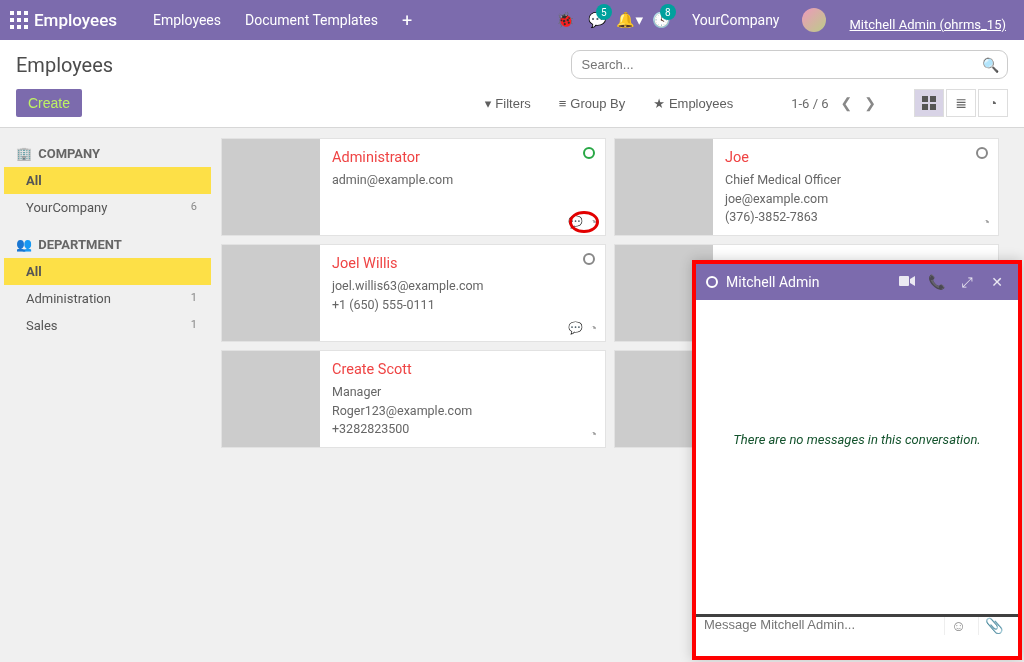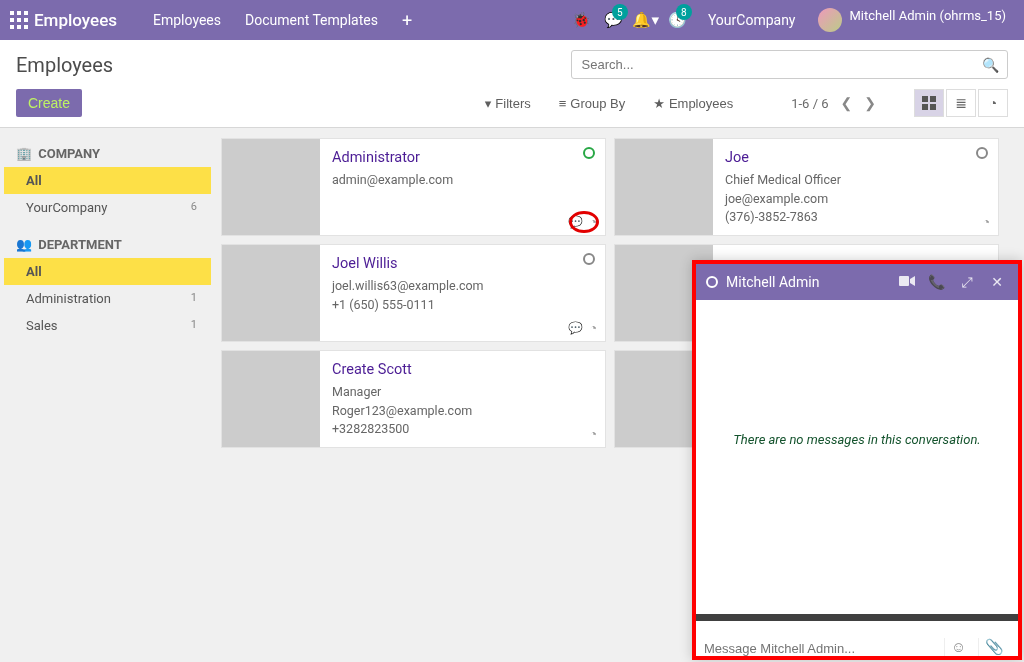--- a/index.html
+++ b/index.html
@@ -69,23 +69,24 @@
       align-items: center;
       justify-content: center;
       padding: 0 4px;
     }
     .navbar .company-name {
       padding: 0 14px;
       font-size: 14px;
     }
     .navbar .user-section {
       display: flex;
-      align-items: flex-start;
-      gap: 8px;
+      align-items: flex-end;
+      gap: 24px;
       padding: 0 8px;
+      text-decoration: underline;
     }
     .navbar .avatar {
       width: 24px;
       height: 24px;
       border-radius: 50%;
       background: linear-gradient(135deg,#e9b,#bc8);
     }
     
     .control-row {
       background: white;
@@ -106,21 +107,21 @@
     .row1 .flex-spacer { flex: 1; }
     .search-box {
       flex: 1;
       max-width: 500px;
       position: relative;
     }
     .search-box input {
       width: 100%;
       padding: 6px 30px 6px 10px;
       border: 1px solid #ccc;
-      border-radius: 3px;
+      border-radius: 9px;
       font-size: 13px;
     }
     .search-box .search-glass {
       position: absolute;
       right: 8px;
       top: 50%;
       transform: translateY(-50%);
       color: #888;
       font-size: 14px;
     }
@@ -244,21 +245,21 @@
     }
     .card .info {
       padding: 8px 12px;
       flex: 1;
       font-size: 12.5px;
       color: #666;
       line-height: 1.5;
     }
     .card .info .ename {
       font-size: 14.5px;
-      color: #4c1d95;
+      color: #ef4444;
       margin-bottom: 2px;
     }
     .card .presence {
       position: absolute;
       top: 8px;
       right: 10px;
       width: 12px;
       height: 12px;
       border-radius: 50%;
       border: 2px solid #888;
@@ -328,24 +329,24 @@
       display: flex;
       align-items: center;
       justify-content: center;
       font-style: italic;
       color: #14532d;
       font-size: 13px;
       padding: 0 10px;
       text-align: center;
     }
     .chat-input-row {
-      border-top: 7px solid #404040;
+      border-top: 3px solid #404040;
       height: 42px;
       display: flex;
-      align-items: flex-end;
+      align-items: flex-start;
       padding: 0 8px;
       gap: 6px;
       margin-top: 36px;
     }
     .chat-input-row input {
       flex: 1;
       border: none;
       outline: none;
       font-size: 13px;
       color: #555;

